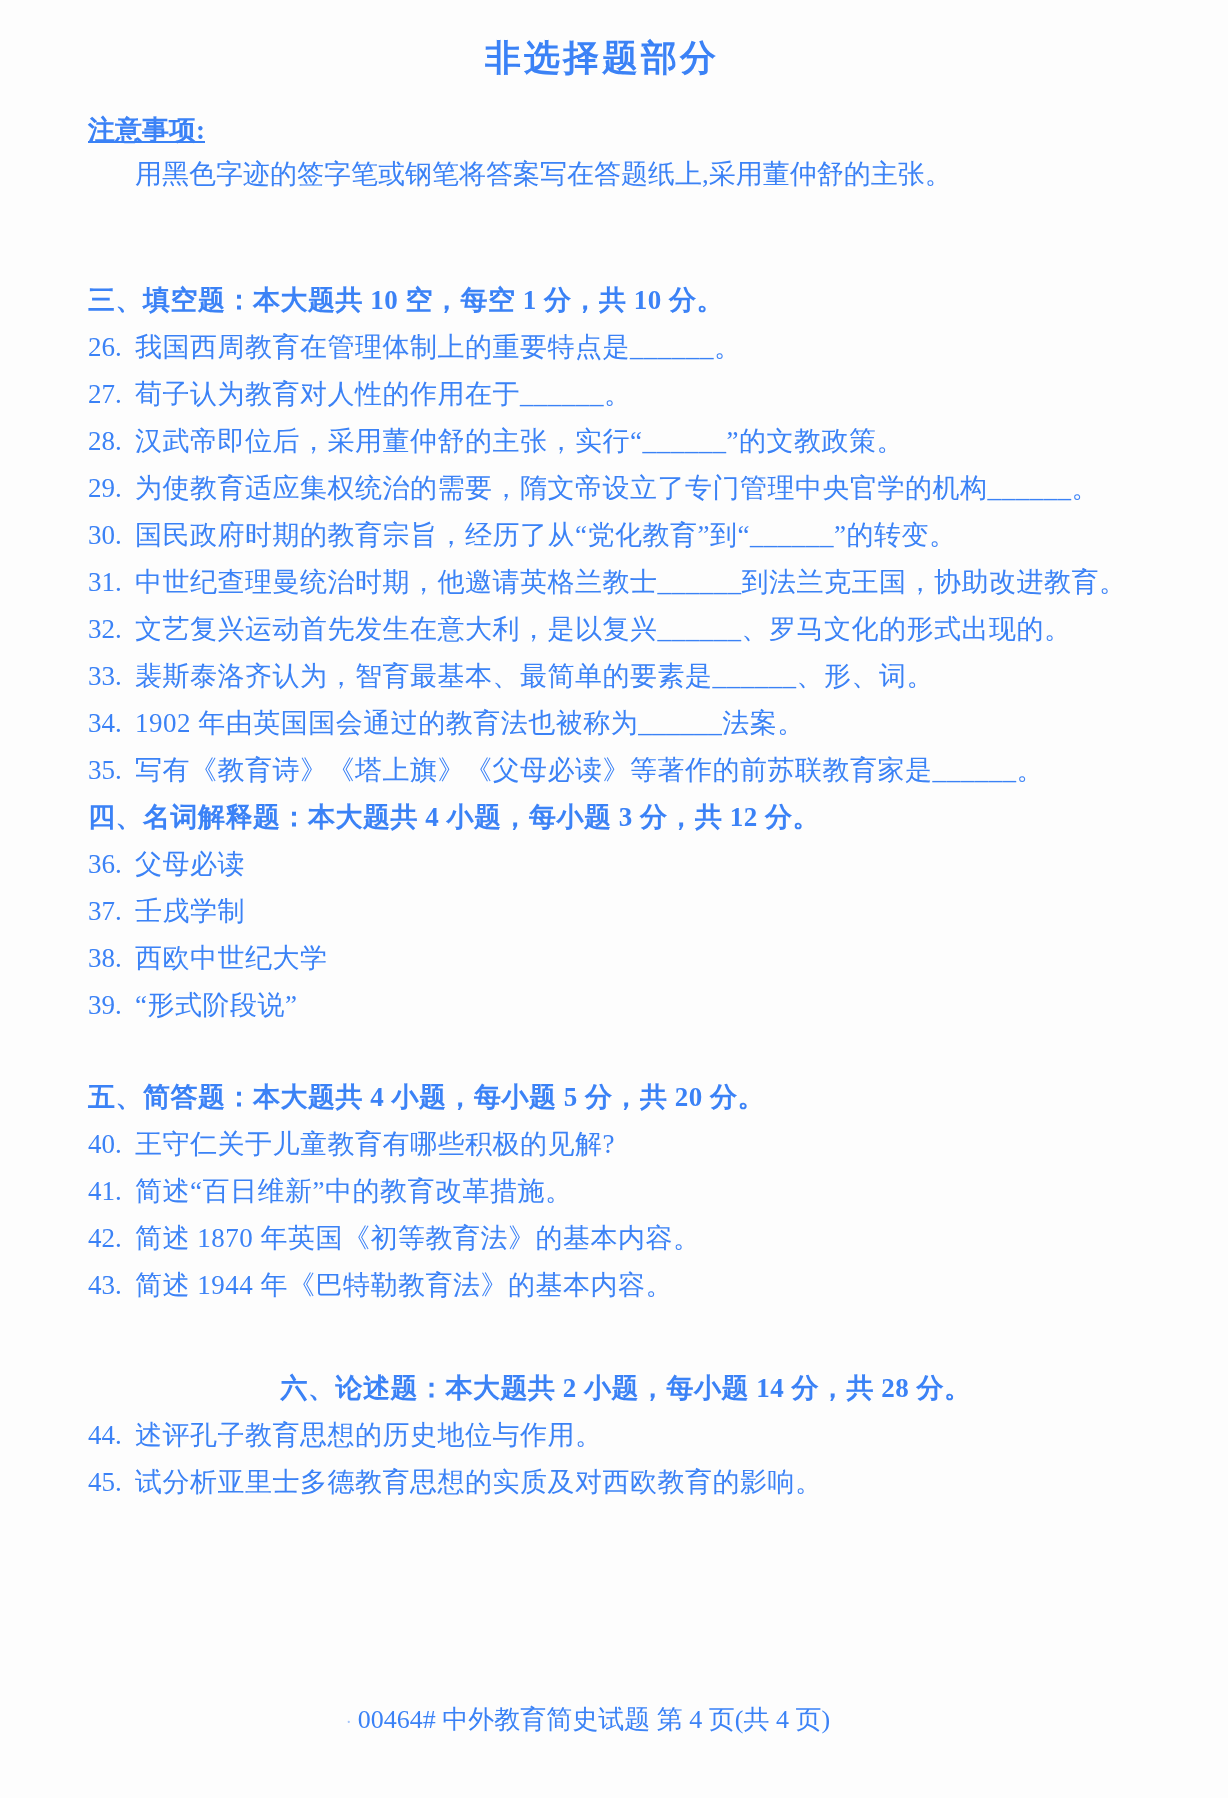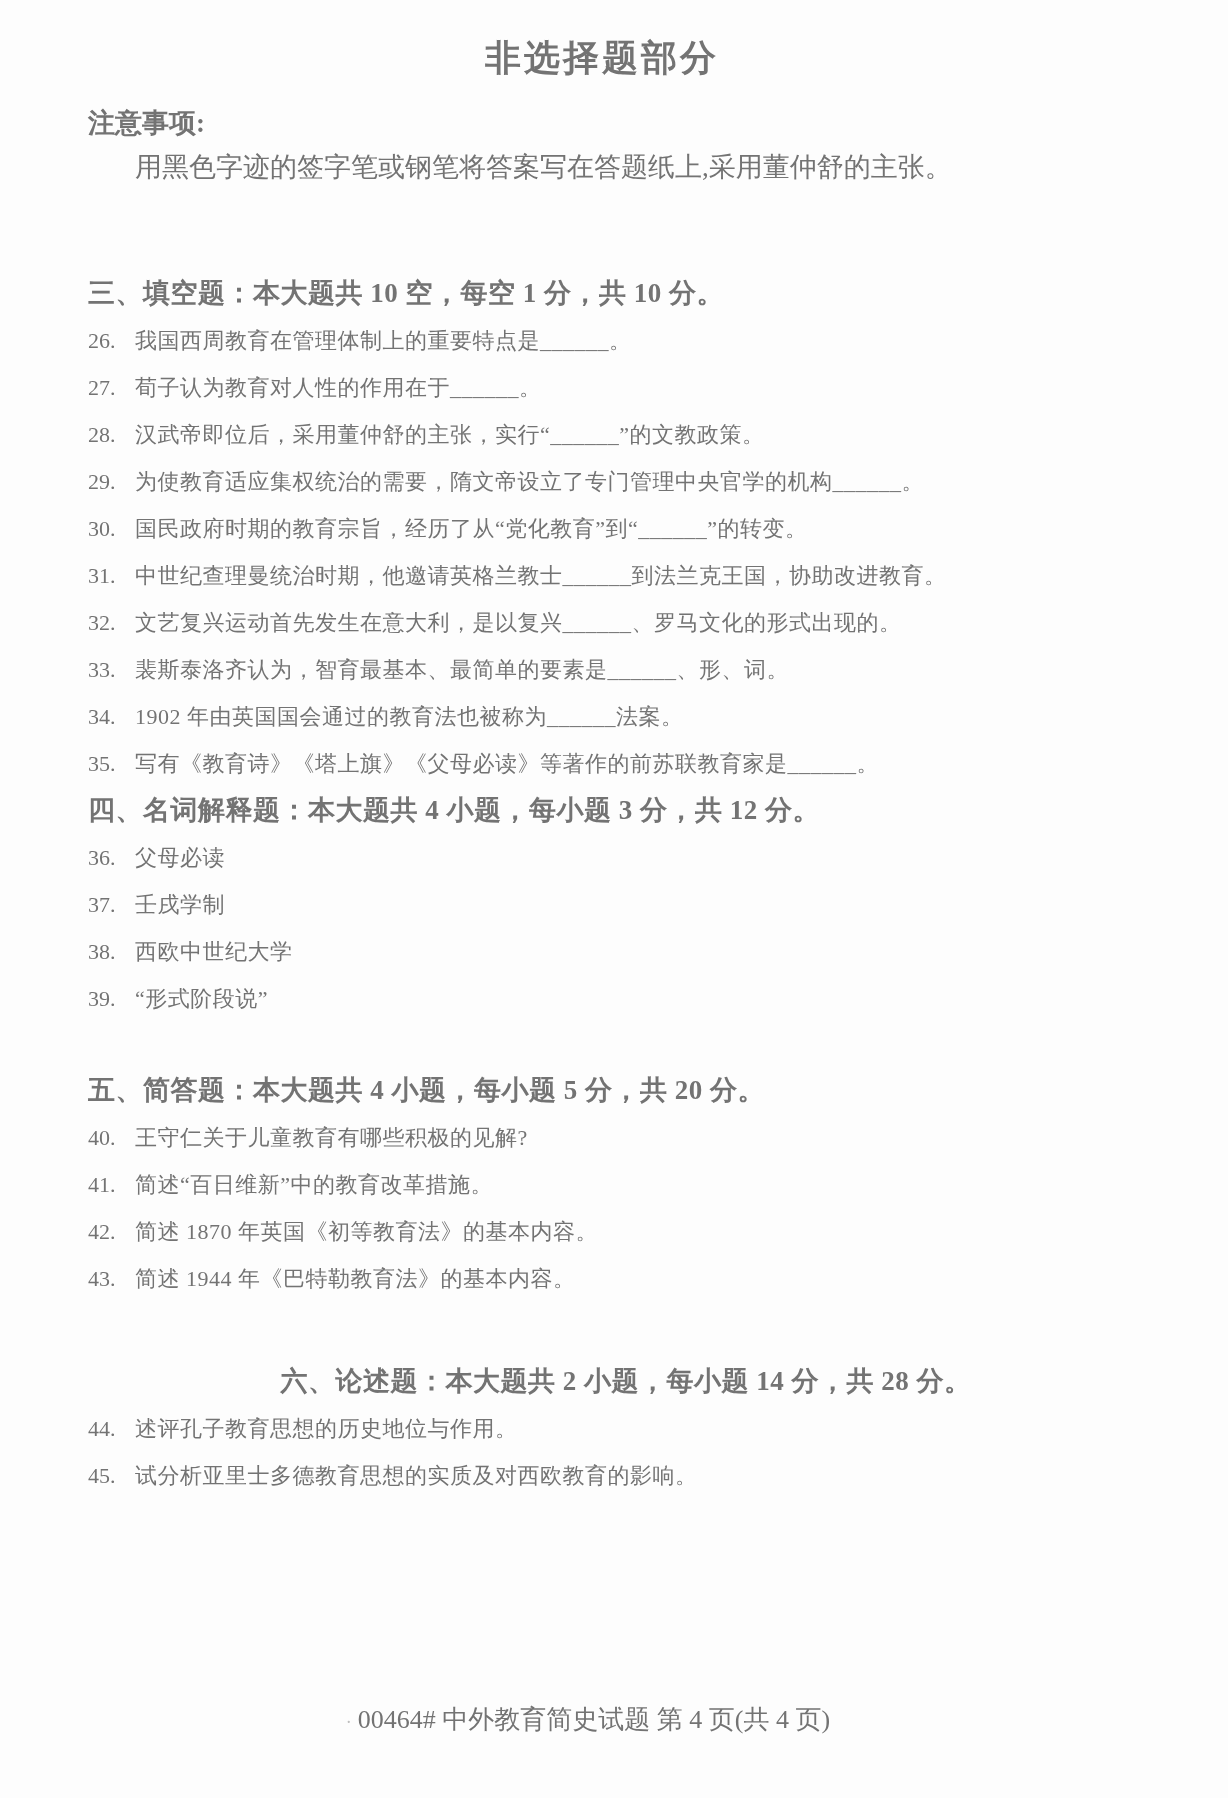--- a/index.html
+++ b/index.html
@@ -7,60 +7,61 @@
     padding: 0;
     background: #ffffff;
   }
   .page {
     position: relative;
     width: 1228px;
     height: 1798px;
     margin: 0 auto;
     box-sizing: border-box;
     background: #fdfdfd;
-    color: #737373;
+    color: #3b82f6;
     font-family: "Liberation Serif", "DejaVu Serif", serif;
     padding: 36px 64px 0 88px;
     overflow: hidden;
   }
   .title {
     margin: 0;
     text-align: center;
     font-size: 36px;
     font-weight: 700;
     line-height: 44px;
     letter-spacing: 3px;
     transform: translateX(-24px);
   }
   .notice-label {
-    margin-top: 26px;
+    margin-top: 33px;
     font-size: 27px;
     font-weight: 700;
     line-height: 34px;
+    text-decoration: underline;
   }
   .notice-text {
     margin-top: 10px;
     padding-left: 47px;
     font-size: 27px;
     line-height: 34px;
   }
   .sec-heading {
     margin: 0;
     font-size: 27px;
     font-weight: 700;
     line-height: 47px;
     letter-spacing: 0.5px;
   }
   .sec-fill   .sec-heading { margin-top: 86px; }
   .sec-term   .sec-heading { }
   .sec-short  .sec-heading { margin-top: 45px; }
   .sec-essay  .sec-heading { margin-top: 56px; text-align: center; }
   .item {
     display: flex;
-    font-size: 22px;
+    font-size: 27px;
     line-height: 47px;
   }
   .item .num {
     flex: none;
     width: 47px;
   }
   .item .txt {
     flex: 1;
     letter-spacing: 0.5px;
   }

